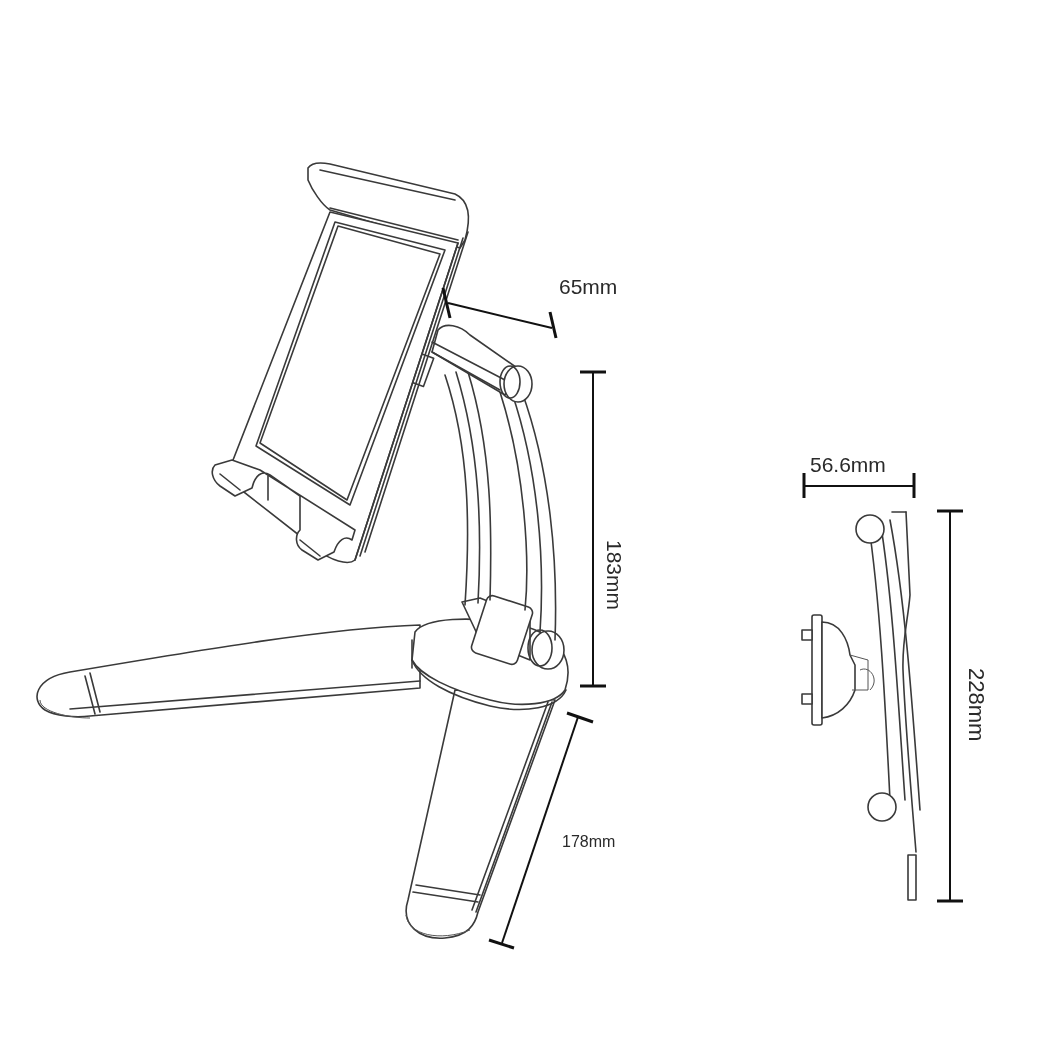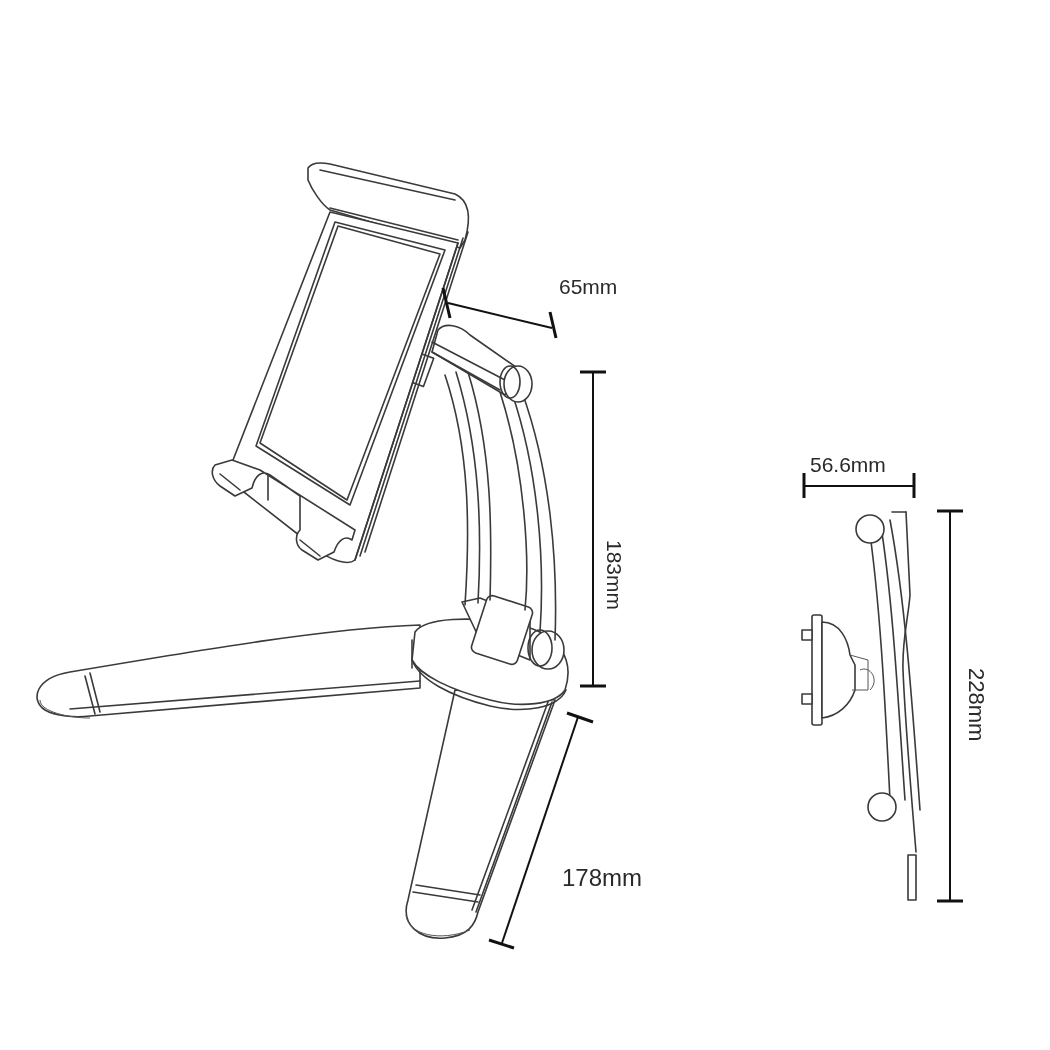--- a/index.html
+++ b/index.html
@@ -141,16 +141,16 @@
       <line class="dim" x1="950" y1="511" x2="950" y2="901"></line>
       <line class="dim-cap" x1="937" y1="511" x2="963" y2="511"></line>
       <line class="dim-cap" x1="937" y1="901" x2="963" y2="901"></line>
     </g>
   </g>
 </svg>
 
 
 <span class="label" style="left:559px; top:276px;">65mm</span>
 <span class="label rot90" style="left:625px; top:540px;">183mm</span>
-<span class="label" style="left:562px; top:866px; font-size:24px;">178mm</span>
+<span class="label" style="left:562px; top:834px; font-size:16px;">178mm</span>
 <span class="label" style="left:810px; top:454px;text-align:center;">56.6mm</span>
 <span class="label rot90" style="left:987px; top:668px; font-size:22px;">228mm</span>
 </div>
 
 </body></html>

